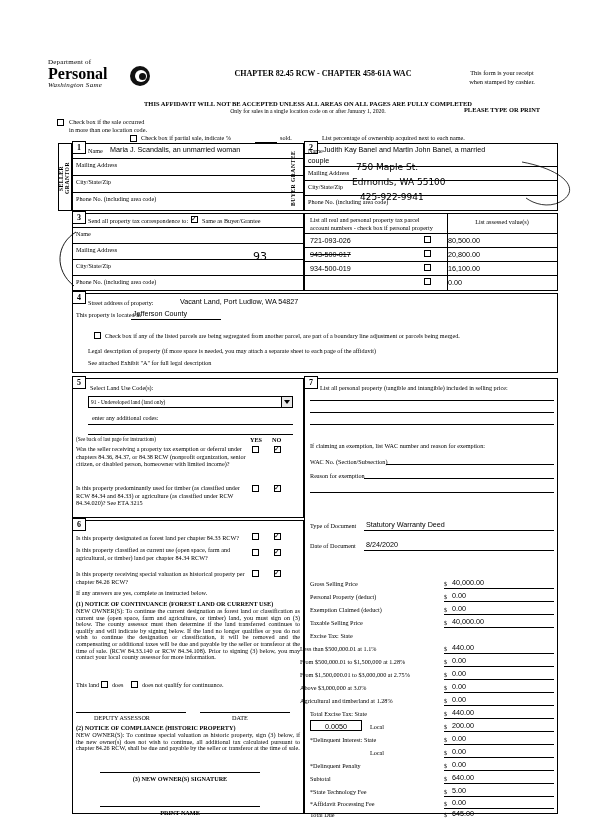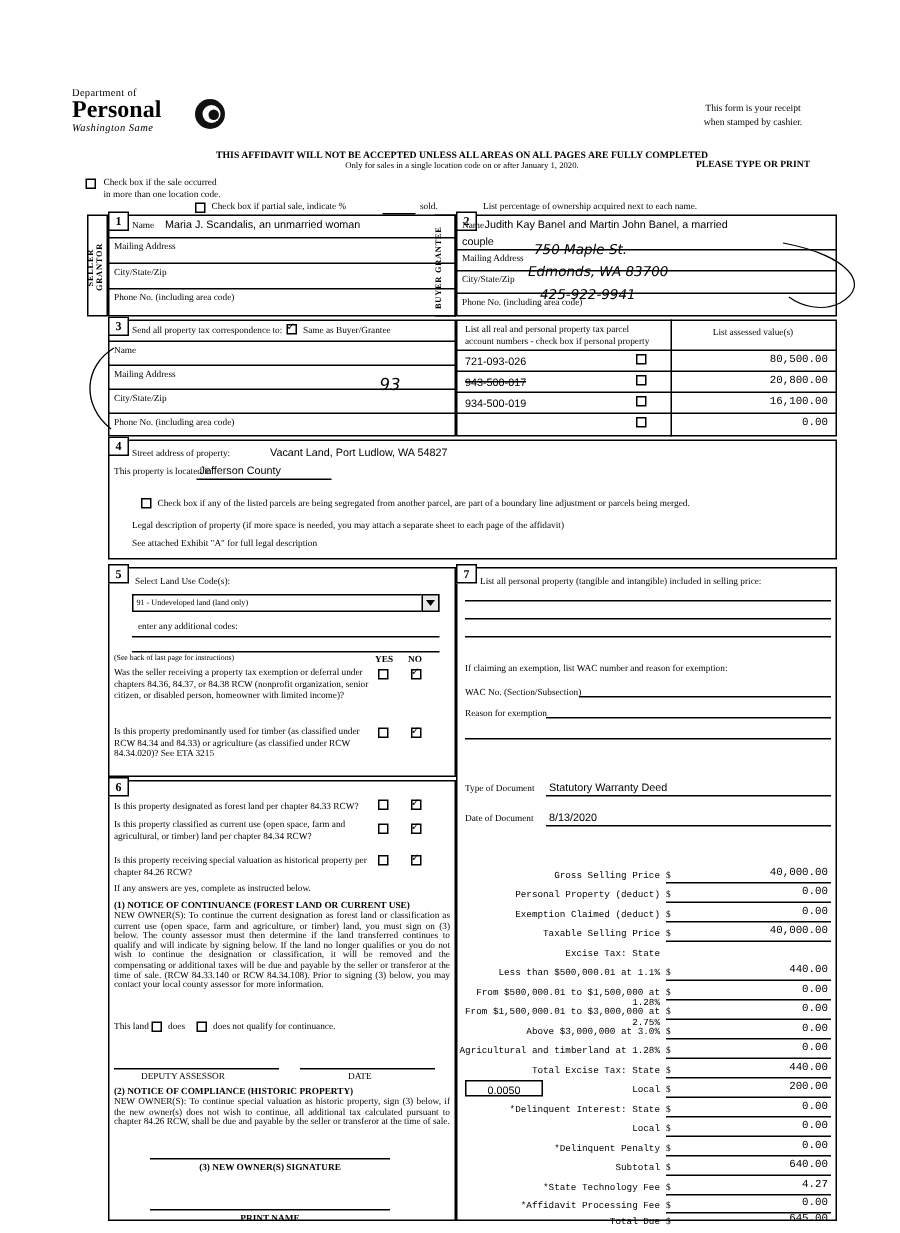--- a/index.html
+++ b/index.html
@@ -36,51 +36,52 @@
   .notice1 { position:absolute; left:60px; top:42px; width:400px; text-align:center; font-size:6.5px; font-weight:bold;}
   .notice2 { position:absolute; left:60px; top:50px; width:400px; text-align:center; font-size:5.8px;}
   .pleaseprint { position:absolute; right:0; top:48px; width:112px; text-align:center; font-size:6.4px; font-weight:bold;}
 
   
   .box { position:absolute; border:1px solid #000; }
   .num { position:absolute; border:1px solid #000; width:14px; height:13px;
          font-weight:bold; font-size:8px; text-align:center; line-height:12px; background:#fff;}
   .lbl { position:absolute; font-size:6.2px; }
   .val { position:absolute; font-family:"Liberation Sans", sans-serif; font-size:7.2px; }
-  .hand { position:absolute; font-family:"DejaVu Sans", sans-serif; font-size:8px;font-style:italic; }
+  .hand { position:absolute; font-family:"DejaVu Sans", sans-serif; font-size:8px; }
   .vline { position:absolute; background:#000; width:1px; }
   .hline { position:absolute; background:#000; height:1px; }
   .dline { position:absolute; border-bottom:1px solid #000; }
   .cb { position:absolute; width:7px; height:7px; border:1px solid #000; background:#fff; }
   .cbx { position:absolute; font-size:7px; line-height:7px; font-family:"Liberation Sans", sans-serif;}
   .vert { position:absolute; writing-mode:vertical-rl; transform:rotate(180deg);
           font-size:5.6px; font-weight:bold; letter-spacing:.5px; text-align:center;}
   .tiny { font-size:5.2px; }
   .b { font-weight:bold; }
   .ctr { text-align:center; }
-  .rt { text-align:right;font-family:Liberation Mono, monospace; }
+  .rt { text-align:left; }
 </style>
 </head>
 <body>
 
 <div class="page">
 
   <div class="hdr">
     <div class="dor-logo">
       <div class="dor-dept">Department of</div>
       <div class="dor-rev">Personal</div>
       <div class="dor-wa">Washington Same</div>
       <div class="dor-mark">
         <div class="c1"></div>
           <div class="c2"></div>
           <div class="c3"></div>
       </div>
     </div>
 
     <div class="title-block">
+      <div class="t2">CHAPTER 82.45 RCW - CHAPTER 458-61A WAC</div>
     </div>
 
     <div class="receipt">
       <div>This form is your receipt</div>
       <div>when stamped by cashier.</div>
     </div>
 
     <div class="notice1">THIS AFFIDAVIT WILL NOT BE ACCEPTED UNLESS ALL AREAS ON ALL PAGES ARE FULLY COMPLETED</div>
     <div class="notice2">Only for sales in a single location code on or after January 1, 2020.</div>
     <div class="pleaseprint">PLEASE TYPE OR PRINT</div>
@@ -116,21 +117,21 @@
   <div class="lbl" style="left:76px; top:195px;">Phone No. (including area code)</div>
 
   <div class="lbl" style="left:308px; top:147px;">Name</div>
   <div class="val" style="left:323px; top:145px;">Judith Kay Banel and Martin John Banel, a married</div>
   <div class="val" style="left:308px; top:156px;">couple</div>
   <div class="hline" style="left:304px; top:166px; width:254px;"></div>
   <div class="lbl" style="left:308px; top:169px;">Mailing Address</div>
   <div class="hand" style="left:356px; top:162px; font-size:9px;">750 Maple St.</div>
   <div class="hline" style="left:304px; top:180px; width:254px;"></div>
   <div class="lbl" style="left:308px; top:183px;">City/State/Zip</div>
-  <div class="hand" style="left:352px; top:177px; font-size:9px;">Edmonds, WA  83700</div>
+  <div class="hand" style="left:352px; top:177px; font-size:9px;">Edmonds, WA  55100</div>
   <div class="hline" style="left:304px; top:195px; width:254px;"></div>
   <div class="lbl" style="left:308px; top:198px;">Phone No. (including area code)</div>
   <div class="hand" style="left:360px; top:192px; font-size:9px;">425-922-9941</div>
 
   <svg style="position:absolute; left:520px; top:160px;" width="70" height="50">
     <path d="M2,2 C45,10 62,30 40,42 C28,48 14,44 6,38" stroke="#000" fill="none" stroke-width="0.8"></path>
   </svg>
 
   <div class="box" style="left:72px; top:213px; width:232px; height:78px;"></div>
   <div class="num" style="left:72px; top:211px;">3</div>
@@ -262,21 +263,21 @@
   <div class="lbl" style="left:310px; top:458px;">WAC No. (Section/Subsection)</div>
   <div class="dline" style="left:386px; top:464px; width:168px;"></div>
   <div class="lbl" style="left:310px; top:472px;">Reason for exemption</div>
   <div class="dline" style="left:364px; top:478px; width:190px;"></div>
   <div class="dline" style="left:310px; top:492px; width:244px;"></div>
 
   <div class="lbl" style="left:310px; top:522px;">Type of Document</div>
   <div class="val" style="left:366px; top:520px;">Statutory Warranty Deed</div>
   <div class="dline" style="left:364px; top:530px; width:190px;"></div>
   <div class="lbl" style="left:310px; top:542px;">Date of Document</div>
-  <div class="val" style="left:366px; top:540px;">8/13/2020</div>
+  <div class="val" style="left:366px; top:540px;">8/24/2020</div>
   <div class="dline" style="left:364px; top:550px; width:190px;"></div>
 
   <div class="lbl rt" style="left:310px; top:580px; width:130px;">Gross Selling Price</div>
   <div class="lbl" style="left:444px; top:580px;">$</div>
   <div class="val rt" style="left:452px; top:578px; width:100px;">40,000.00</div>
   <div class="hline" style="left:444px; top:588px; width:110px;"></div>
 
   <div class="lbl rt" style="left:310px; top:593px; width:130px;">Personal Property (deduct)</div>
   <div class="lbl" style="left:444px; top:593px;">$</div>
   <div class="val rt" style="left:452px; top:591px; width:100px;">0.00</div>
@@ -346,21 +347,21 @@
   <div class="val rt" style="left:452px; top:760px; width:100px;">0.00</div>
   <div class="hline" style="left:444px; top:770px; width:110px;"></div>
 
   <div class="lbl rt" style="left:310px; top:775px; width:130px;">Subtotal</div>
   <div class="lbl" style="left:444px; top:775px;">$</div>
   <div class="val rt" style="left:452px; top:773px; width:100px;">640.00</div>
   <div class="hline" style="left:444px; top:783px; width:110px;"></div>
 
   <div class="lbl rt" style="left:310px; top:788px; width:130px;">*State Technology Fee</div>
   <div class="lbl" style="left:444px; top:788px;">$</div>
-  <div class="val rt" style="left:452px; top:786px; width:100px;">4.27</div>
+  <div class="val rt" style="left:452px; top:786px; width:100px;">5.00</div>
   <div class="hline" style="left:444px; top:796px; width:110px;"></div>
 
   <div class="lbl rt" style="left:310px; top:800px; width:130px;">*Affidavit Processing Fee</div>
   <div class="lbl" style="left:444px; top:800px;">$</div>
   <div class="val rt" style="left:452px; top:798px; width:100px;">0.00</div>
   <div class="hline" style="left:444px; top:808px; width:110px;"></div>
 
   <div class="lbl rt" style="left:310px; top:811px; width:130px;">Total Due</div>
   <div class="lbl" style="left:444px; top:811px;">$</div>
   <div class="val rt" style="left:452px; top:809px; width:100px;">645.00</div>

